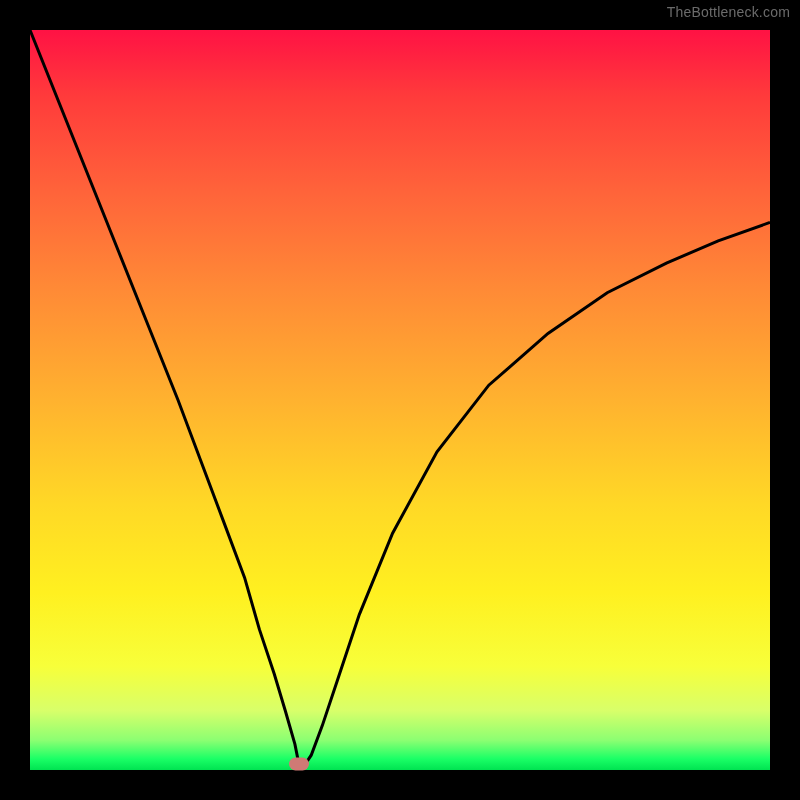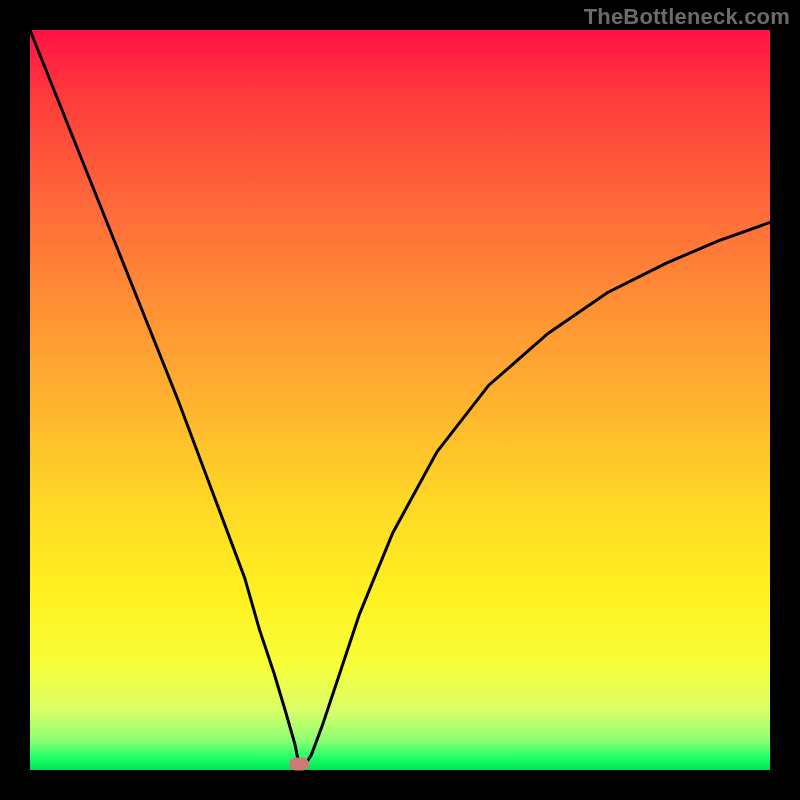--- a/index.html
+++ b/index.html
@@ -15,22 +15,22 @@
     position: relative;
     width: 800px;
     height: 800px;
     background: #000;
   }
   .attribution {
     position: absolute;
     top: 4px;
     right: 10px;
     color: #6b6b6b;
-    font-size: 22px;
-    font-weight: 700;
+    font-size: 14px;
+    font-weight: 400;
     letter-spacing: 0.2px;
   }
   .plot {
     position: absolute;
     left: 30px;
     top: 30px;
     width: 740px;
     height: 740px;
   }
   .gradient {

